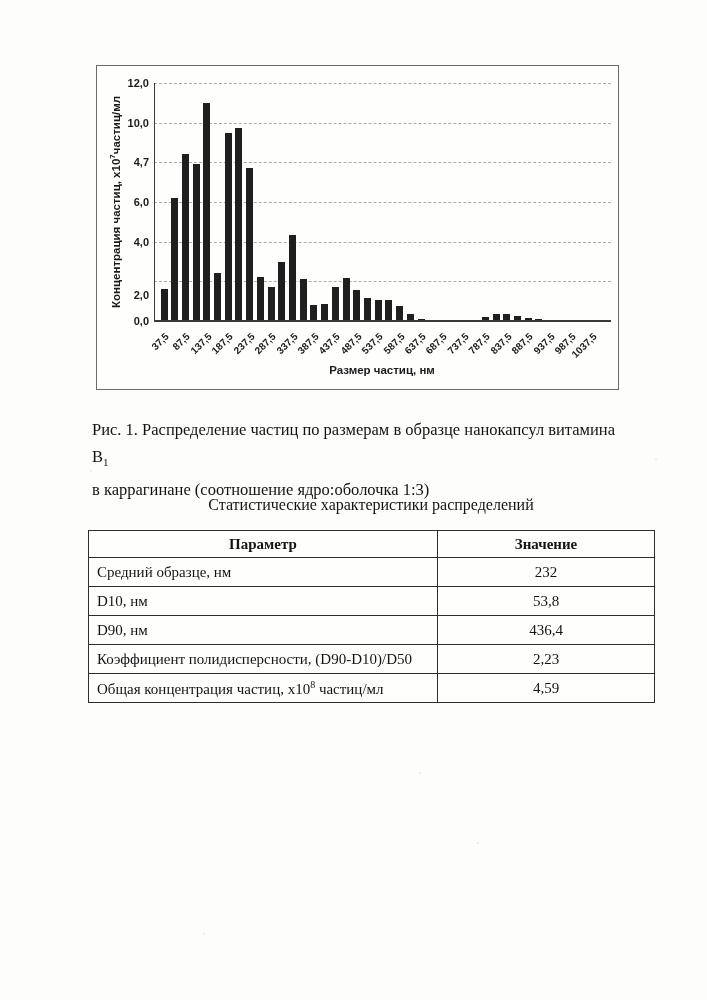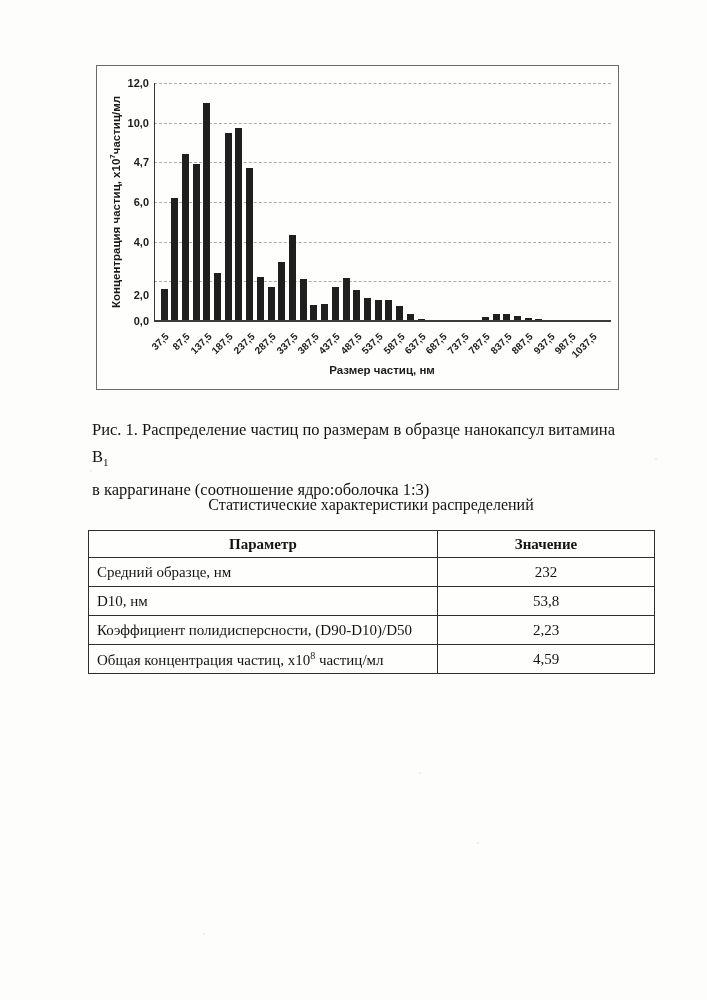--- a/index.html
+++ b/index.html
@@ -182,20 +182,24 @@
     <tbody id="stats-body">
         <tr>
           <td class="param">Средний образце, нм</td>
           <td class="value">232</td>
         </tr>
         <tr>
           <td class="param">D10, нм</td>
           <td class="value">53,8</td>
         </tr>
         <tr>
+          <td class="param">D90, нм</td>
+          <td class="value">436,4</td>
+        </tr>
+        <tr>
           <td class="param">Коэффициент полидисперсности, (D90-D10)/D50</td>
           <td class="value">2,23</td>
         </tr>
         <tr>
           <td class="param">Общая концентрация частиц, х10<sup>8</sup> частиц/мл</td>
           <td class="value">4,59</td>
         </tr>
       </tbody>
   </table>
 </div>

